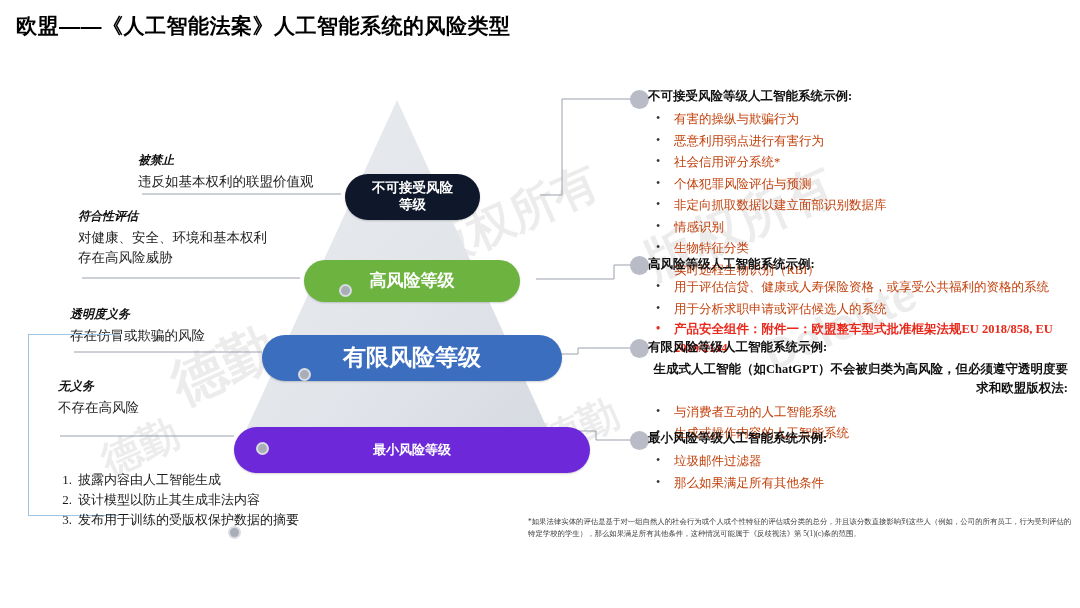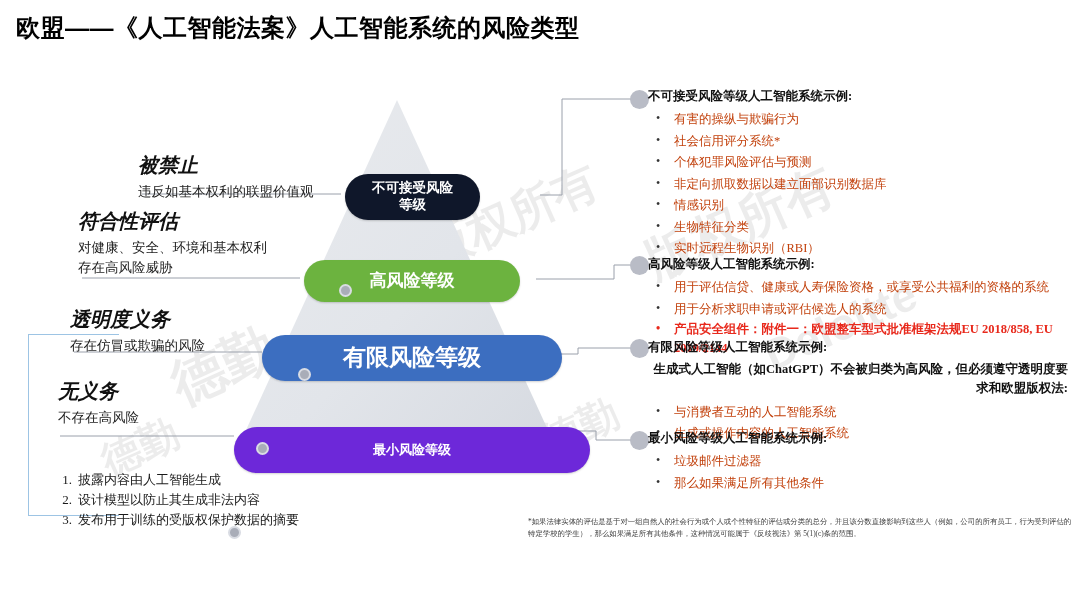--- a/index.html
+++ b/index.html
@@ -11,21 +11,21 @@
     color:#1a1a1a;
     overflow:hidden;
     position:relative;
   }
   .slide{position:relative;width:1080px;height:608px;}
 
   
   .title{
     position:absolute;left:16px;top:12px;
     font-family:"Liberation Sans","DejaVu Sans",sans-serif;
-    font-size:24px;font-weight:bold;letter-spacing:.5px;color:#000;
+    font-size:21px;font-weight:bold;letter-spacing:.5px;color:#000;
     white-space:nowrap;
   }
 
   
   .wm{
     position:absolute;color:#000;opacity:.07;
     font-family:"Liberation Sans","DejaVu Sans",sans-serif;
     font-weight:bold;pointer-events:none;user-select:none;
     white-space:nowrap;
   }
@@ -64,21 +64,21 @@
   
   .node{
     position:absolute;width:13px;height:13px;border-radius:50%;
     background:#a9adb8;border:2px solid #d9dce3;box-sizing:border-box;
   }
 
   
   .lbl{position:absolute;}
   .lbl .h{
     font-family:"Liberation Serif","DejaVu Serif",serif;
-    font-weight:bold;font-style:italic;font-size:20px;color:#111;
+    font-weight:bold;font-style:italic;font-size:12px;color:#111;
     white-space:nowrap;
   }
   .lbl .d{
     font-family:"Liberation Serif","DejaVu Serif",serif;
     font-size:13.5px;color:#222;line-height:1.5;margin-top:3px;
     white-space:nowrap;
   }
   .lbl-1{left:138px;top:152px;}
   .lbl-2{left:78px;top:208px;}
   .lbl-3{left:70px;top:306px;}
@@ -249,20 +249,21 @@
     <div class="row">
       <span class="n">3.</span>
       <span>发布用于训练的受版权保护数据的摘要</span>
     </div>
   </div>
 
   <div class="rblock rb-1">
     <div class="bh">不可接受风险等级人工智能系统示例:</div>
     <ul>
       <li>有害的操纵与欺骗行为</li>
+      <li>恶意利用弱点进行有害行为</li>
       <li>社会信用评分系统*</li>
       <li>个体犯罪风险评估与预测</li>
       <li>非定向抓取数据以建立面部识别数据库</li>
       <li>情感识别</li>
       <li>生物特征分类</li>
       <li>实时远程生物识别（RBI）</li>
     </ul>
   </div>
 
   <div class="rblock rb-2">

